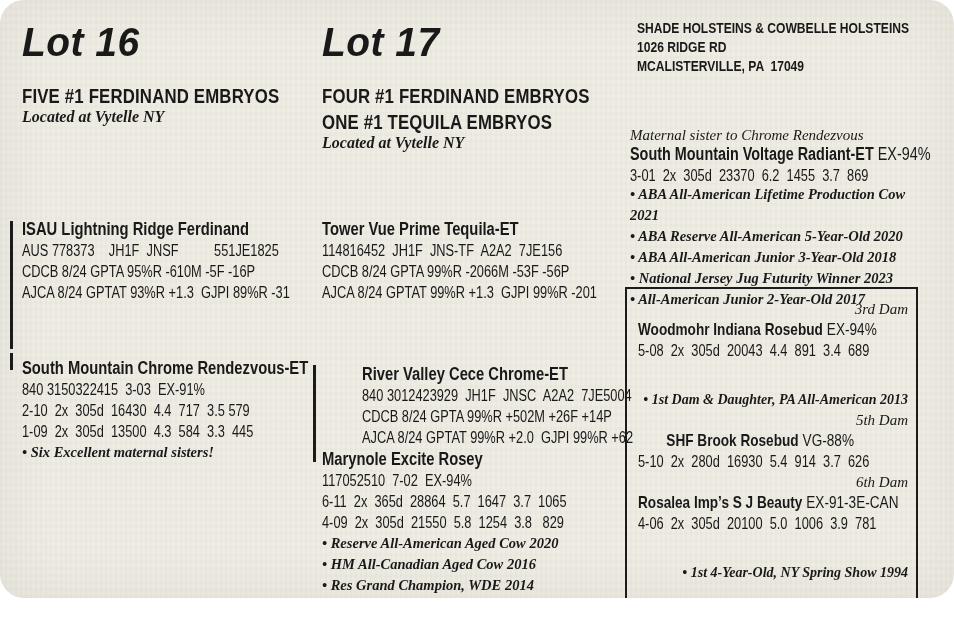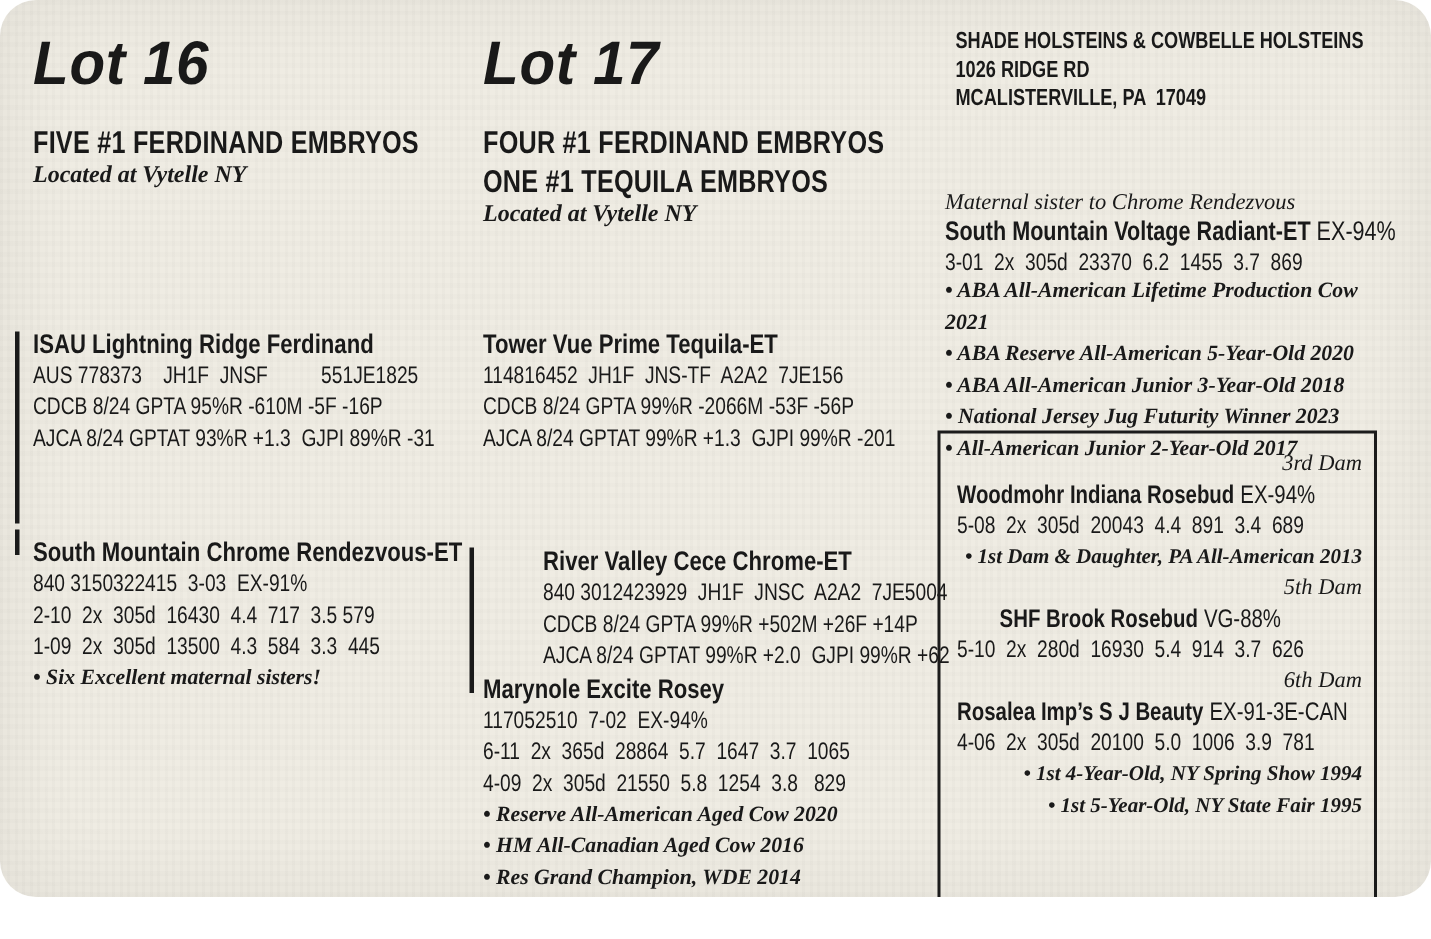--- a/index.html
+++ b/index.html
@@ -72,21 +72,21 @@
   }
   .abs{position:absolute;}
   .rule{position:absolute;width:2.5px;background:#1b1b1b;}
   #dam-box{
     position:absolute;left:625px;top:287px;width:293px;height:325px;
     border:2px solid #1b1b1b;box-sizing:border-box;
     padding:10px 8px 0 11px;
     text-align:right;
   }
   #dam-box .name-line{font-size:17px;}
-  #dam-box .bullet{font-size:14px;}
+  #dam-box .bullet{font-size:14px;margin-top:28px;}
 </style>
 </head>
 <body>
 
 <div id="page">
 
   <div class="rule" style="left:10px;top:221px;height:128px;"></div>
   <div class="rule" style="left:10px;top:353px;height:17px;"></div>
   <div class="rule" style="left:313px;top:365px;height:97px;"></div>
 

